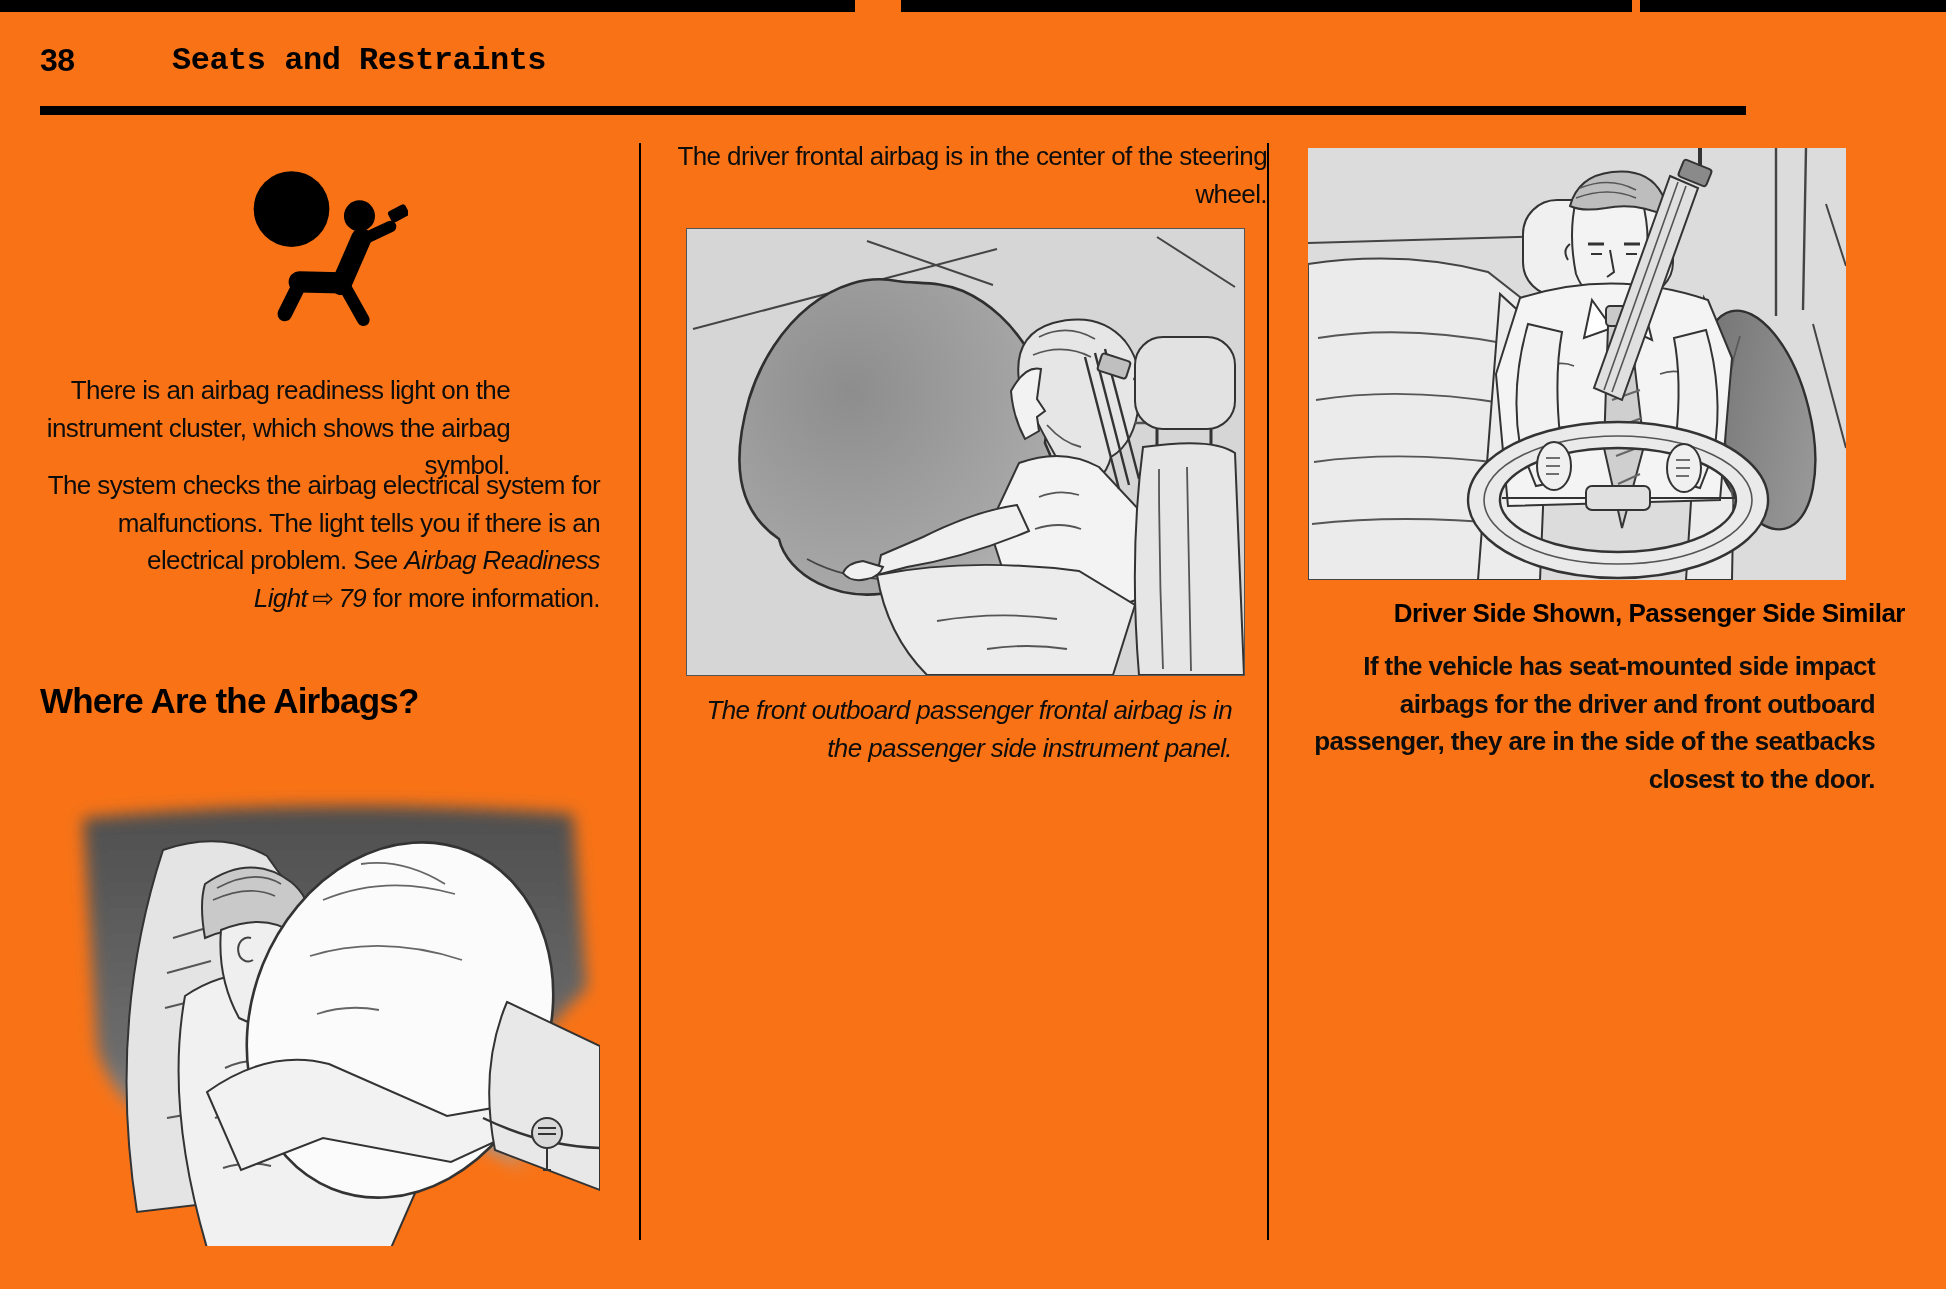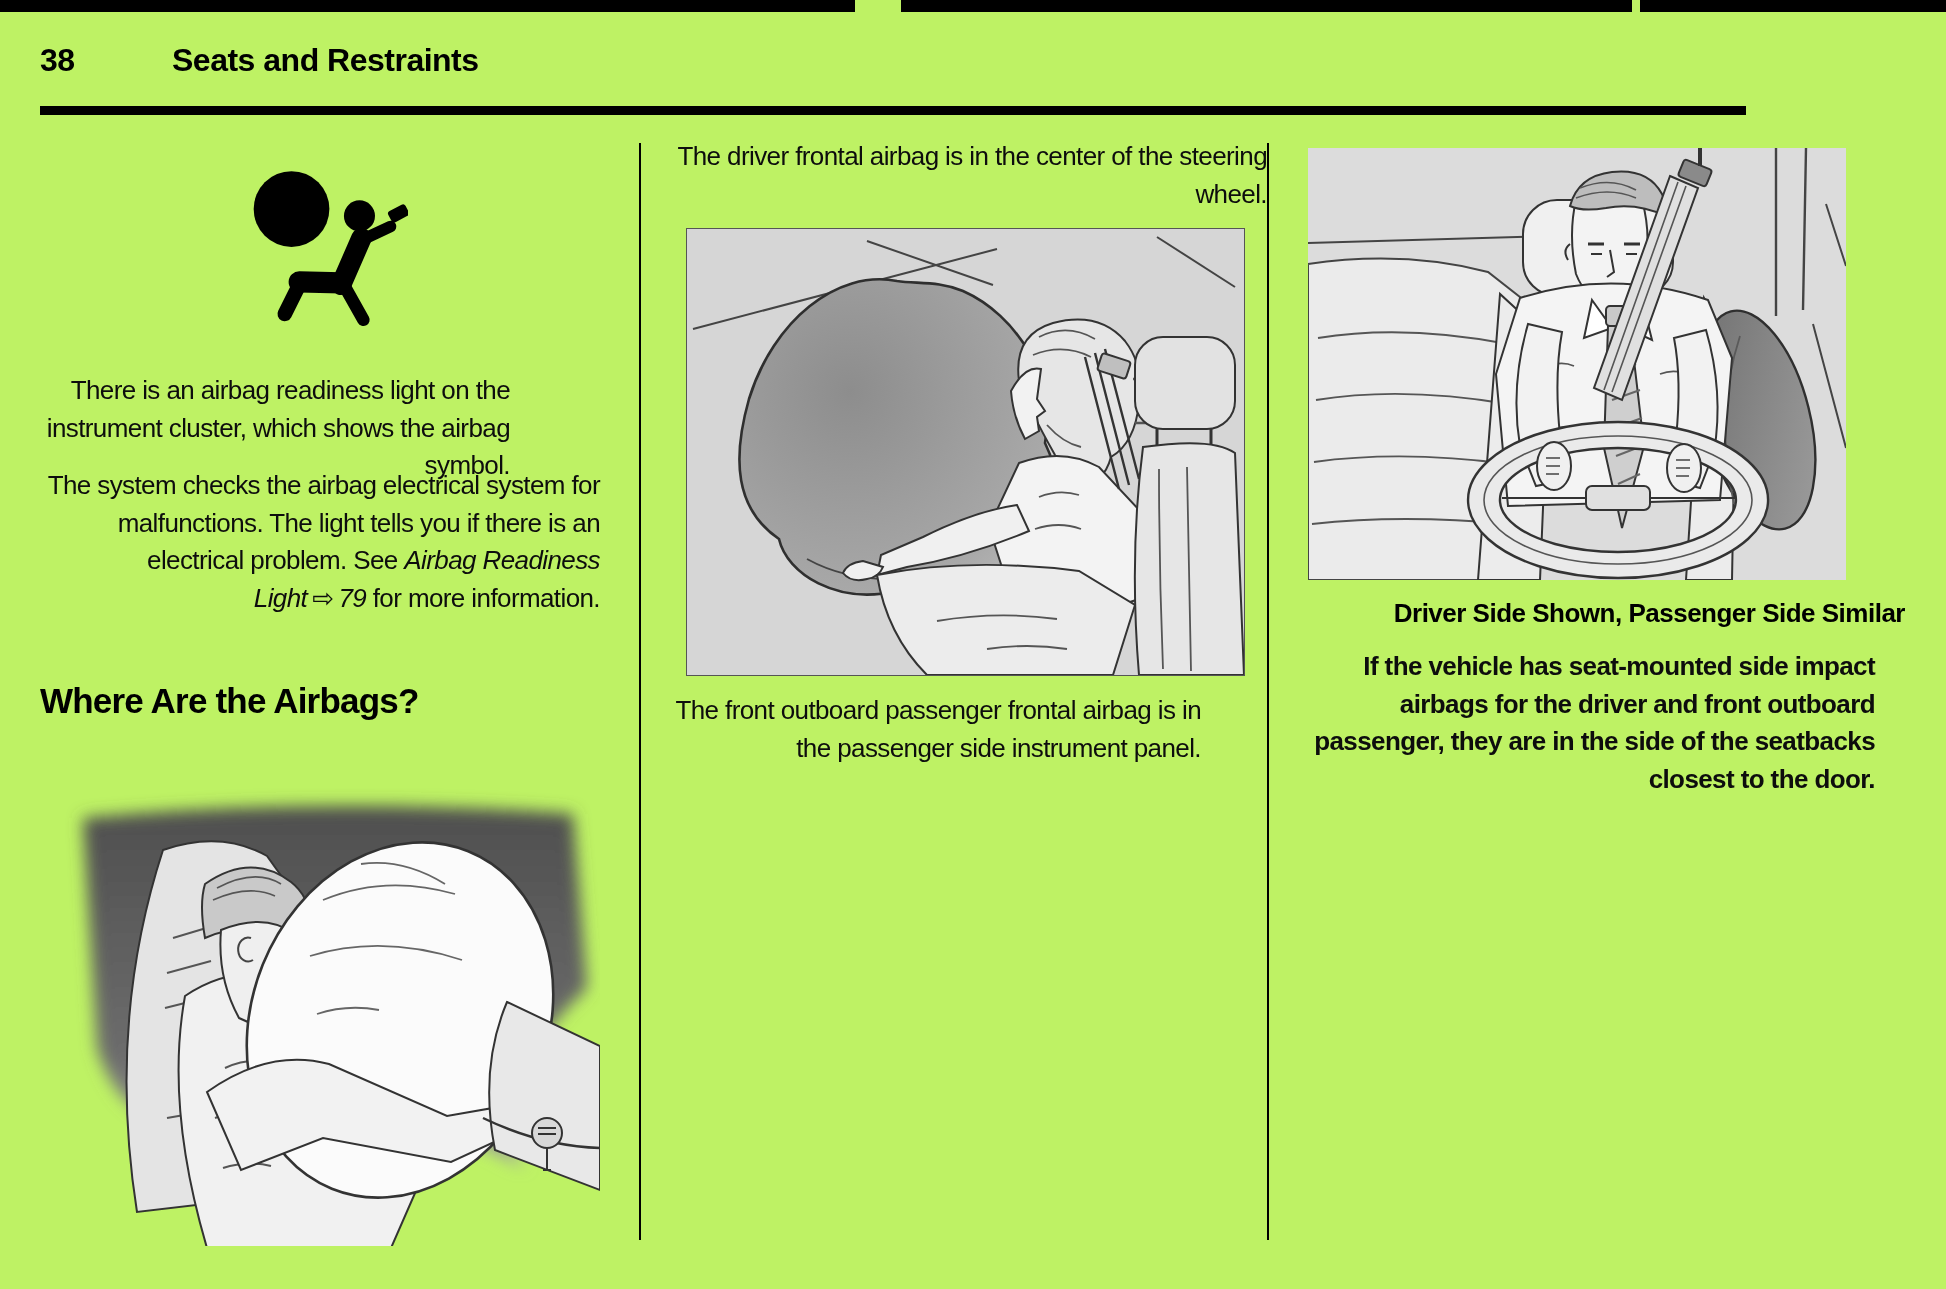--- a/index.html
+++ b/index.html
@@ -1,19 +1,19 @@
 <!DOCTYPE html>
 <html><head>
 <meta charset="utf-8">
 <style>
   html,body{margin:0;padding:0;background:#ffffff;}
   .page{
     position:relative;
     width:1946px;height:1289px;
-    background:#bef264;
+    background:#f97316;
     font-family:"Liberation Sans", sans-serif;
     color:#111111;
     overflow:hidden;
   }
   .abs{position:absolute;}
   .body-text{
     font-size:26px;
     line-height:1.45;
     letter-spacing:-0.6px;
     font-weight:400;
@@ -40,21 +40,21 @@
 </head>
 <body>
 
 <div class="page">
 
   <div class="abs topbar" style="left:0;width:855px;"></div>
   <div class="abs topbar" style="left:901px;width:731px;"></div>
   <div class="abs topbar" style="left:1640px;width:306px;"></div>
 
   <div class="abs h1" style="left:40px;top:42px;">38</div>
-  <div class="abs h1" style="left:172px;top:42px;">Seats and Restraints</div>
+  <div class="abs h1" style="left:172px;top:42px;font-family:Liberation Mono, monospace;">Seats and Restraints</div>
   <div class="abs rule" style="left:40px;top:106px;width:1706px;height:9px;"></div>
 
   <div class="abs vdivider" style="left:639px;"></div>
   <div class="abs vdivider" style="left:1267px;"></div>
 
   <div class="abs" style="left:243px;top:160px;width:165px;height:170px;">
     <svg viewBox="0 0 170 170" width="165" height="170">
       <circle cx="50" cy="48" r="39" fill="#000"></circle>
       <circle cx="120" cy="55" r="16" fill="#000"></circle>
 
@@ -153,21 +153,21 @@
       <path d="M398,128 l34,132 M408,124 l34,132 M418,120 l34,130" stroke="#333" stroke-width="2.4" fill="none"></path>
       <rect x="412" y="128" width="30" height="18" rx="3" transform="rotate(18 427 137)" fill="#bfbfbf" stroke="#333" stroke-width="2"></rect>
 
       <rect x="448" y="108" width="100" height="92" rx="28" fill="#e2e2e2" stroke="#333" stroke-width="2"></rect>
       <path d="M470,200 v18 M524,200 v18" stroke="#333" stroke-width="3" fill="none"></path>
       <path d="M456,218 q70,-10 92,6 l9,222 H452 q-10,-120 4,-228z" fill="#e6e6e6" stroke="#333" stroke-width="2"></path>
       <path d="M472,240 q0,100 4,200 M500,238 q2,100 4,204" stroke="#555" stroke-width="1.8" fill="none"></path>
     </svg>
   </div>
 
-  <div class="abs body-text" style="left:641px;top:692px;width:560px;">The front outboard passenger frontal airbag is in the passenger side instrument panel.</div>
+  <div class="abs body-text" style="left:672px;top:692px;width:560px;font-style:italic;">The front outboard passenger frontal airbag is in the passenger side instrument panel.</div>
 
   <div class="abs figure" style="left:1308px;top:148px;width:538px;height:432px;">
     <svg viewBox="0 0 538 432" width="538" height="432">
       <rect x="0" y="0" width="538" height="432" fill="#dcdcdc"></rect>
 
       <path d="M0,95 L240,88" stroke="#444" stroke-width="2" fill="none"></path>
       <path d="M0,116 q96,-14 180,8 l46,36 -10,272 H0 z" fill="#ebebeb" stroke="#444" stroke-width="2"></path>
       <path d="M10,190 q86,-14 190,6 M8,252 q86,-14 192,4 M6,314 q88,-12 194,2 M4,376 q90,-10 196,0" stroke="#555" stroke-width="1.8" fill="none"></path>
 
       <path d="M468,0 V168 M498,0 L495,162" stroke="#444" stroke-width="2.4" fill="none"></path>

